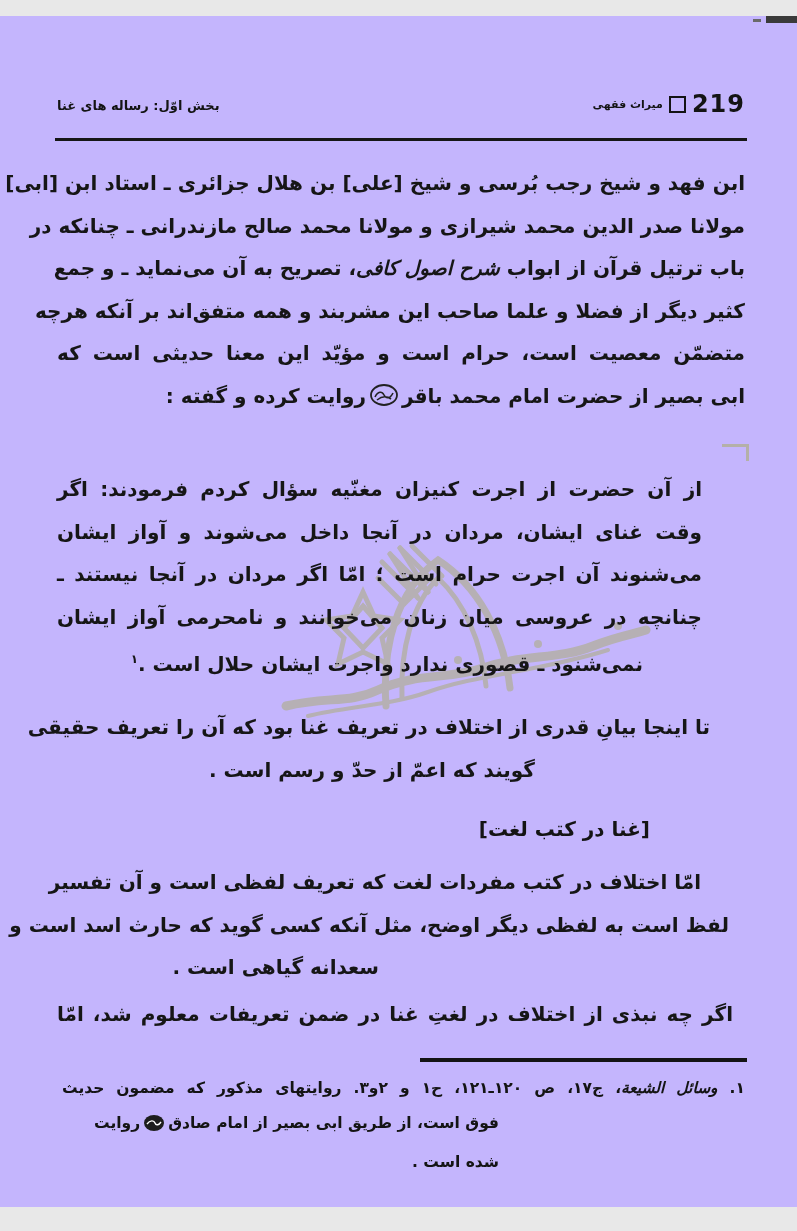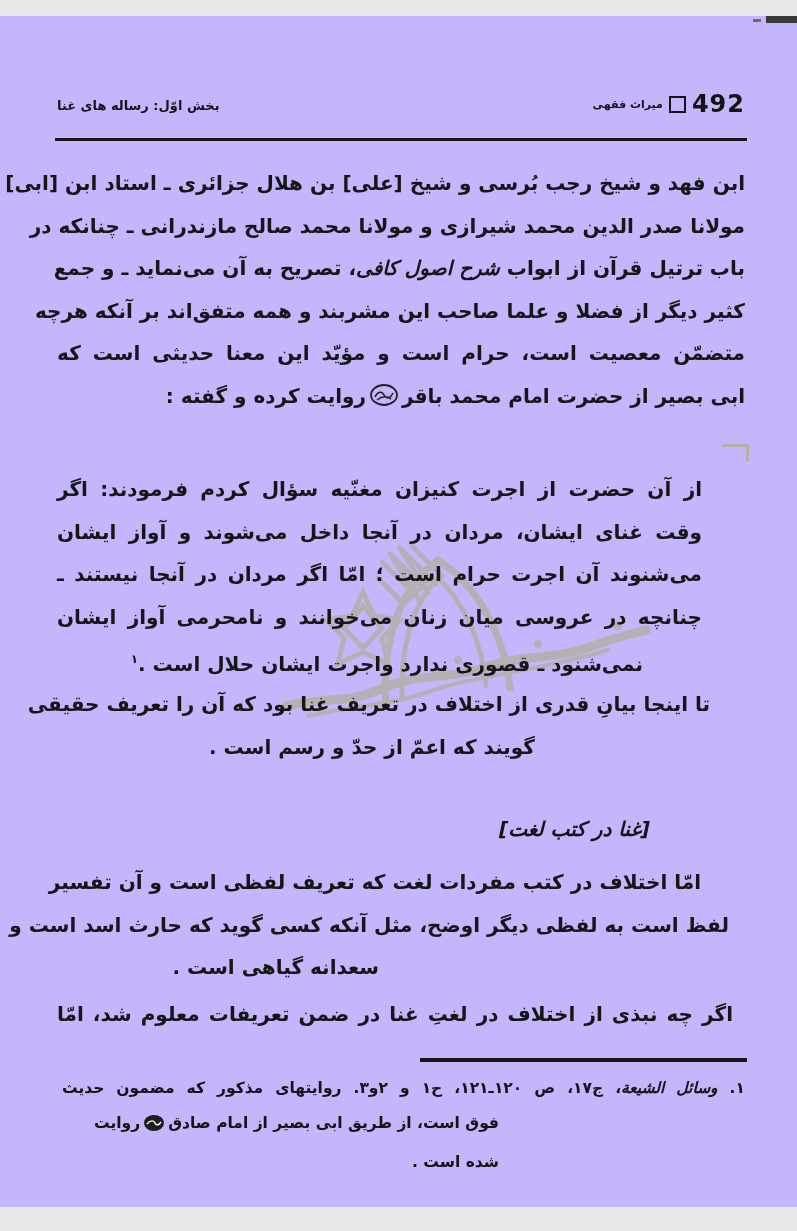--- a/index.html
+++ b/index.html
@@ -13,24 +13,24 @@
   .hdr-square{width:13px;height:13px;border:2.5px solid #141414;display:inline-block;}
   .hdr-sec{font-size:11px;font-weight:700;}
   .hdr-rule{left:55px;width:692px;top:122px;height:3px;background:#161616;}
   
   .bodyblock{direction:rtl;font-weight:700;font-size:20px;color:#161616;}
   .ln{height:42.5px;line-height:42.5px;text-align:justify;text-align-last:justify;white-space:nowrap;}
   .ln.endline{text-align:right;text-align-last:right;white-space:normal;}
   .para1{left:57px;right:52px;top:146px;}
   .quote{left:57px;right:95px;top:452px;}
   .q-last{margin-right:59px;}
-  .para2{left:57px;right:52px;top:667px;}
+  .para2{left:57px;right:52px;top:690px;}
   .p2-first{text-indent:35px;}
   .p2-last{margin-right:210px;}
-  .heading{right:147px;top:801px;font-size:20px;font-weight:700;direction:rtl;font-style:italic;}
+  .heading{right:147px;top:801px;font-size:20px;font-weight:700;direction:rtl;}
   .para3{left:57px;right:68px;top:845px;}
   .p3-first{text-indent:28px;}
   .p3-last{margin-right:350px;}
   .para4{left:57px;right:52px;top:977px;}
   .p4-first{text-indent:12px;}
   .book-title{font-weight:700;font-style:italic;}
   sup.fn-ref{font-size:12px;vertical-align:8px;font-weight:700;}
   
   .emblem{display:inline-block;vertical-align:-4px;margin:0 3px;}
   
@@ -44,21 +44,21 @@
   .artifact3{left:722px;top:428px;width:24px;height:14px;border-top:3px solid #b4b0a8;border-right:3px solid #b4b0a8;}
   .watermark{left:278px;top:522px;opacity:.85;pointer-events:none;}
 </style>
 </head>
 <body>
 
 <div class="page">
 
   <div class="abs hdr-left">بخش اوّل: رساله های غنا</div>
   <div class="abs hdr-right">
-    <span class="hdr-num">492</span>
+    <span class="hdr-num">219</span>
     <span class="hdr-square"></span>
     <span class="hdr-sec">میراث فقهی</span>
   </div>
   <div class="abs hdr-rule"></div>
 
   <svg class="abs watermark" width="480" height="190" viewBox="0 0 480 190">
     <g stroke="#b4b0a8" fill="none" stroke-linecap="round">
 
       <g stroke-width="5">
         <path d="M104,24 L140,60 M112,16 L150,54 M122,10 L158,46 M100,40 L126,66 M134,8 L164,38"></path>

